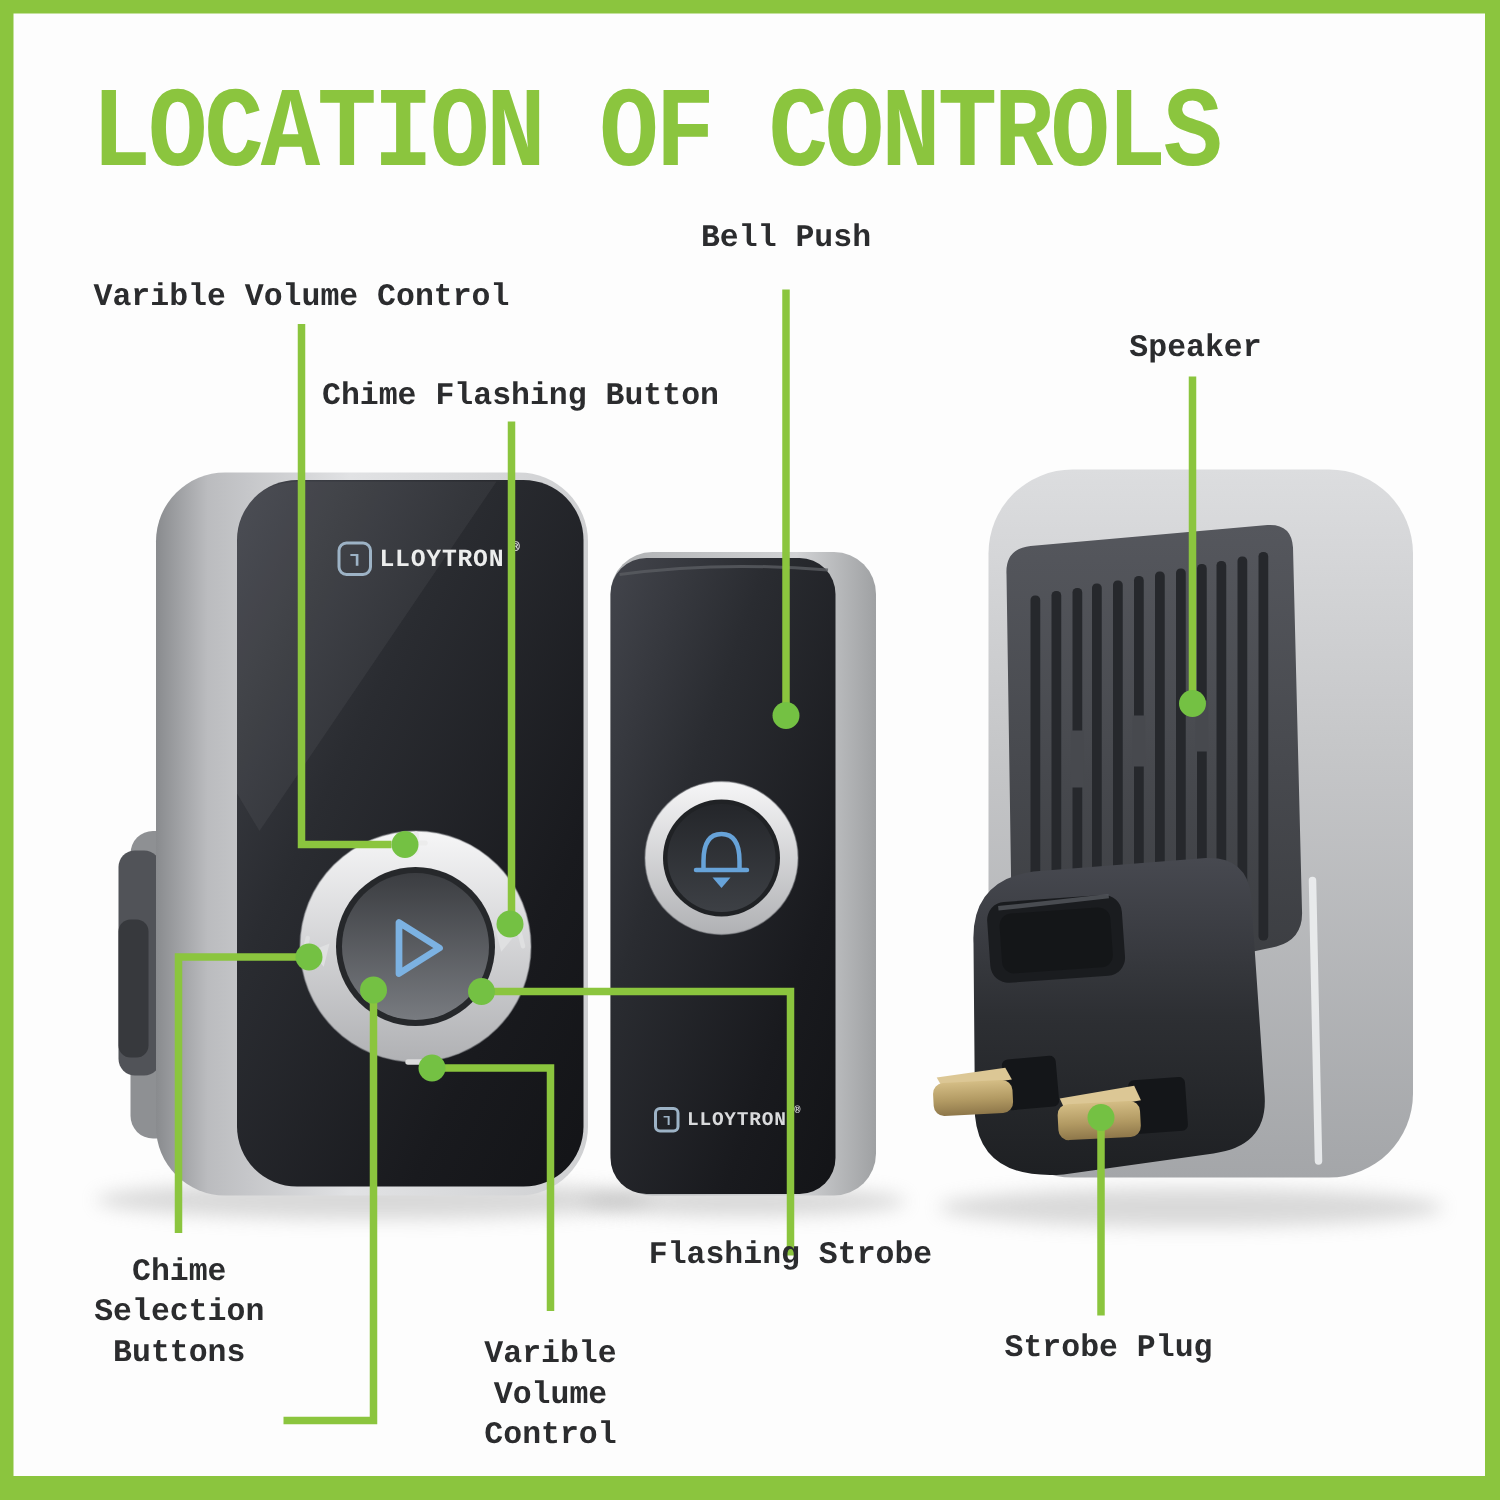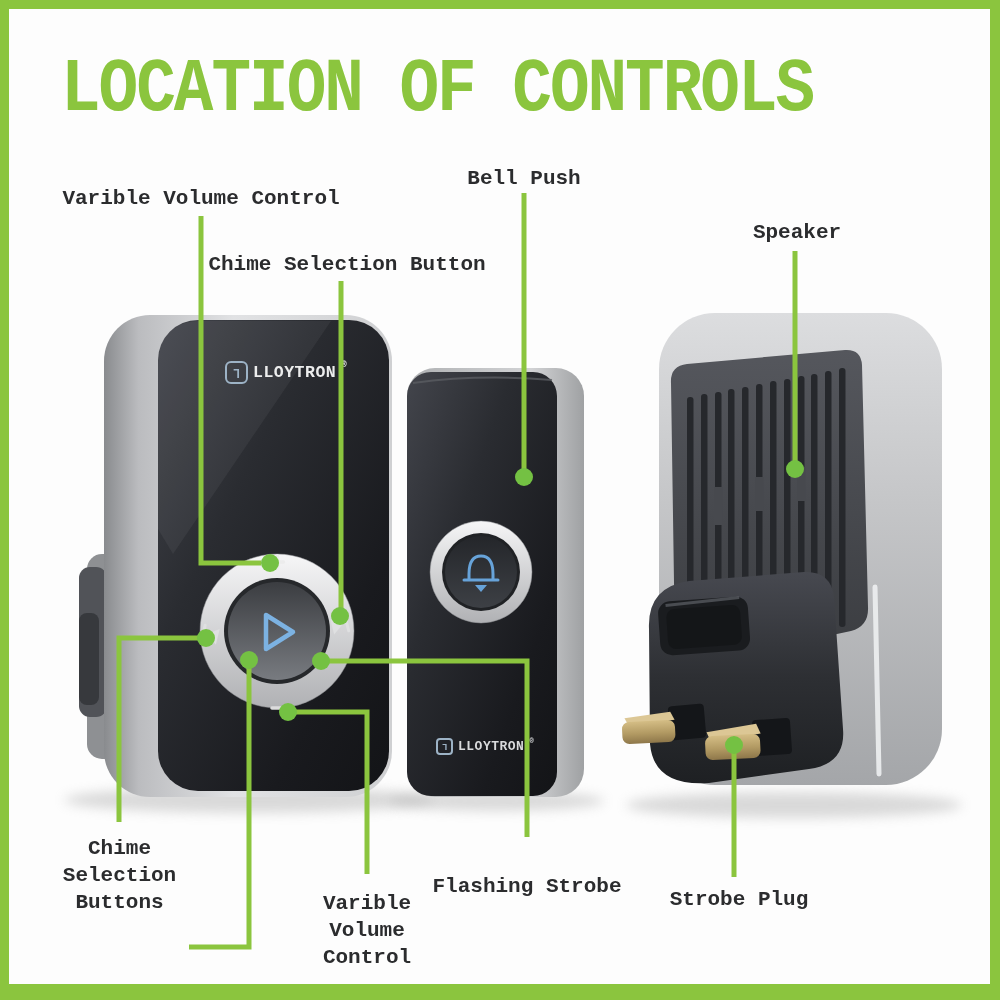--- a/index.html
+++ b/index.html
@@ -16,26 +16,26 @@
   }
   .art,.leads{position:absolute;left:0;top:0;width:1000px;height:1000px;}
   .art{z-index:1;} .leads{z-index:3;}
   .lbl{
     position:absolute;z-index:4;text-align:center;
     font-weight:bold;font-size:21px;line-height:1.28;color:#2b2c2e;
   }
   .nowrap{white-space:nowrap;}
   .lbl-vvc-top{left:42px;top:177px;width:300px;}
   .lbl-csb-top{left:188px;top:243px;width:300px;}
-  .lbl-bell{left:415px;top:157px;width:200px;}
+  .lbl-bell{left:415px;top:138px;width:200px;}
   .lbl-speaker{left:688px;top:211px;width:200px;}
   .lbl-csb-bottom{left:18px;top:827px;width:185px;}
   .lbl-replay{left:20px;top:919px;width:160px;}
   .lbl-vvc-bottom{left:270px;top:882px;width:176px;}
-  .lbl-strobe{left:418px;top:865px;width:200px;}
+  .lbl-strobe{left:418px;top:816px;width:200px;}
   .lbl-mains{left:630px;top:878px;width:200px;}
   .logo{
     position:absolute;z-index:2;display:flex;align-items:center;gap:5px;
   }
   .logo-main{left:216px;top:350px;height:26px;}
   .logo-push{left:427px;top:727px;height:20px;}
   .logo-mark{
     display:flex;align-items:center;justify-content:center;
     border:2.5px solid #9db3c6;border-radius:6px;color:#9db3c6;font-weight:bold;
   }
@@ -229,21 +229,21 @@
       <circle cx="786" cy="460" r="9"></circle>
       <circle cx="197" cy="629" r="9"></circle>
       <circle cx="240" cy="651" r="9"></circle>
       <circle cx="279" cy="703" r="9"></circle>
       <circle cx="312" cy="652" r="9"></circle>
       <circle cx="725" cy="736" r="9"></circle>
     </g>
   </svg>
 
   <div class="lbl lbl-vvc-top nowrap">Varible Volume Control</div>
-  <div class="lbl lbl-csb-top nowrap">Chime Selection Button</div>
+  <div class="lbl lbl-csb-top nowrap">Chime Flashing Button</div>
   <div class="lbl lbl-bell nowrap">Bell Push</div>
   <div class="lbl lbl-speaker nowrap">Speaker</div>
   <div class="lbl lbl-csb-bottom">Chime Selection Buttons</div>
   <div class="lbl lbl-vvc-bottom">Varible Volume Control</div>
   <div class="lbl lbl-strobe nowrap">Flashing Strobe</div>
   <div class="lbl lbl-mains nowrap">Strobe Plug</div>
 
 </div>
 
 </body></html>

